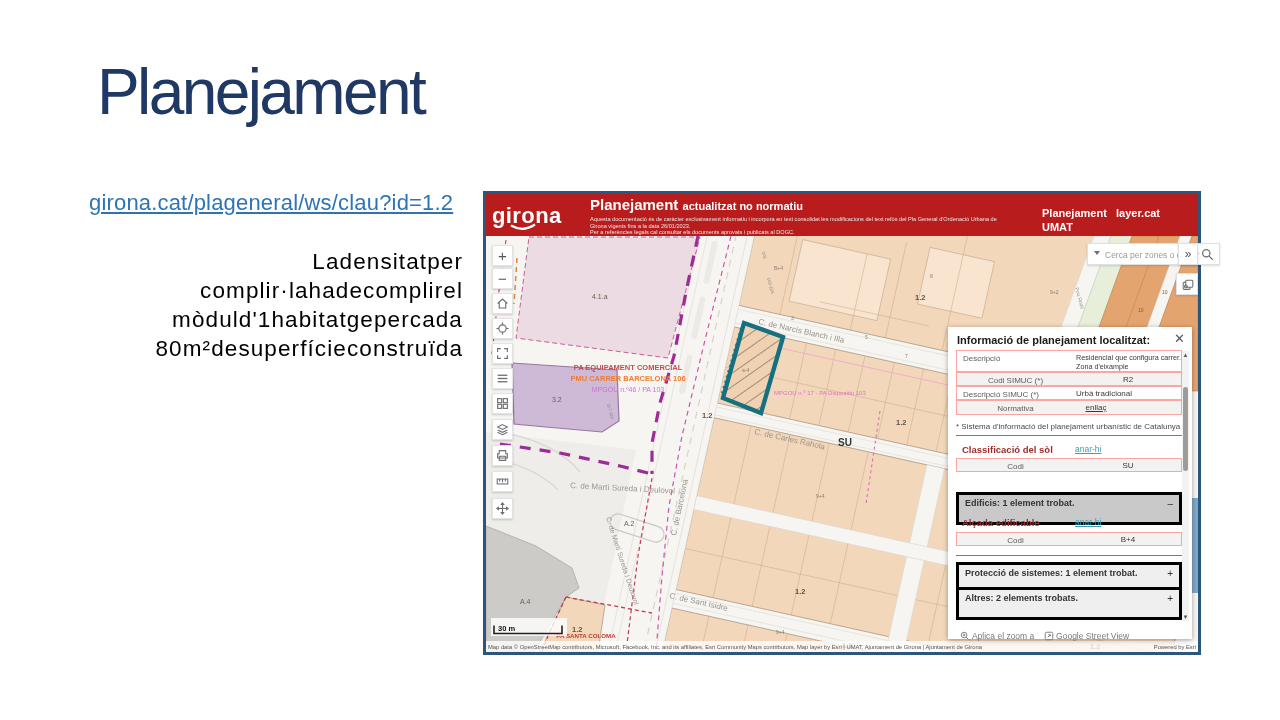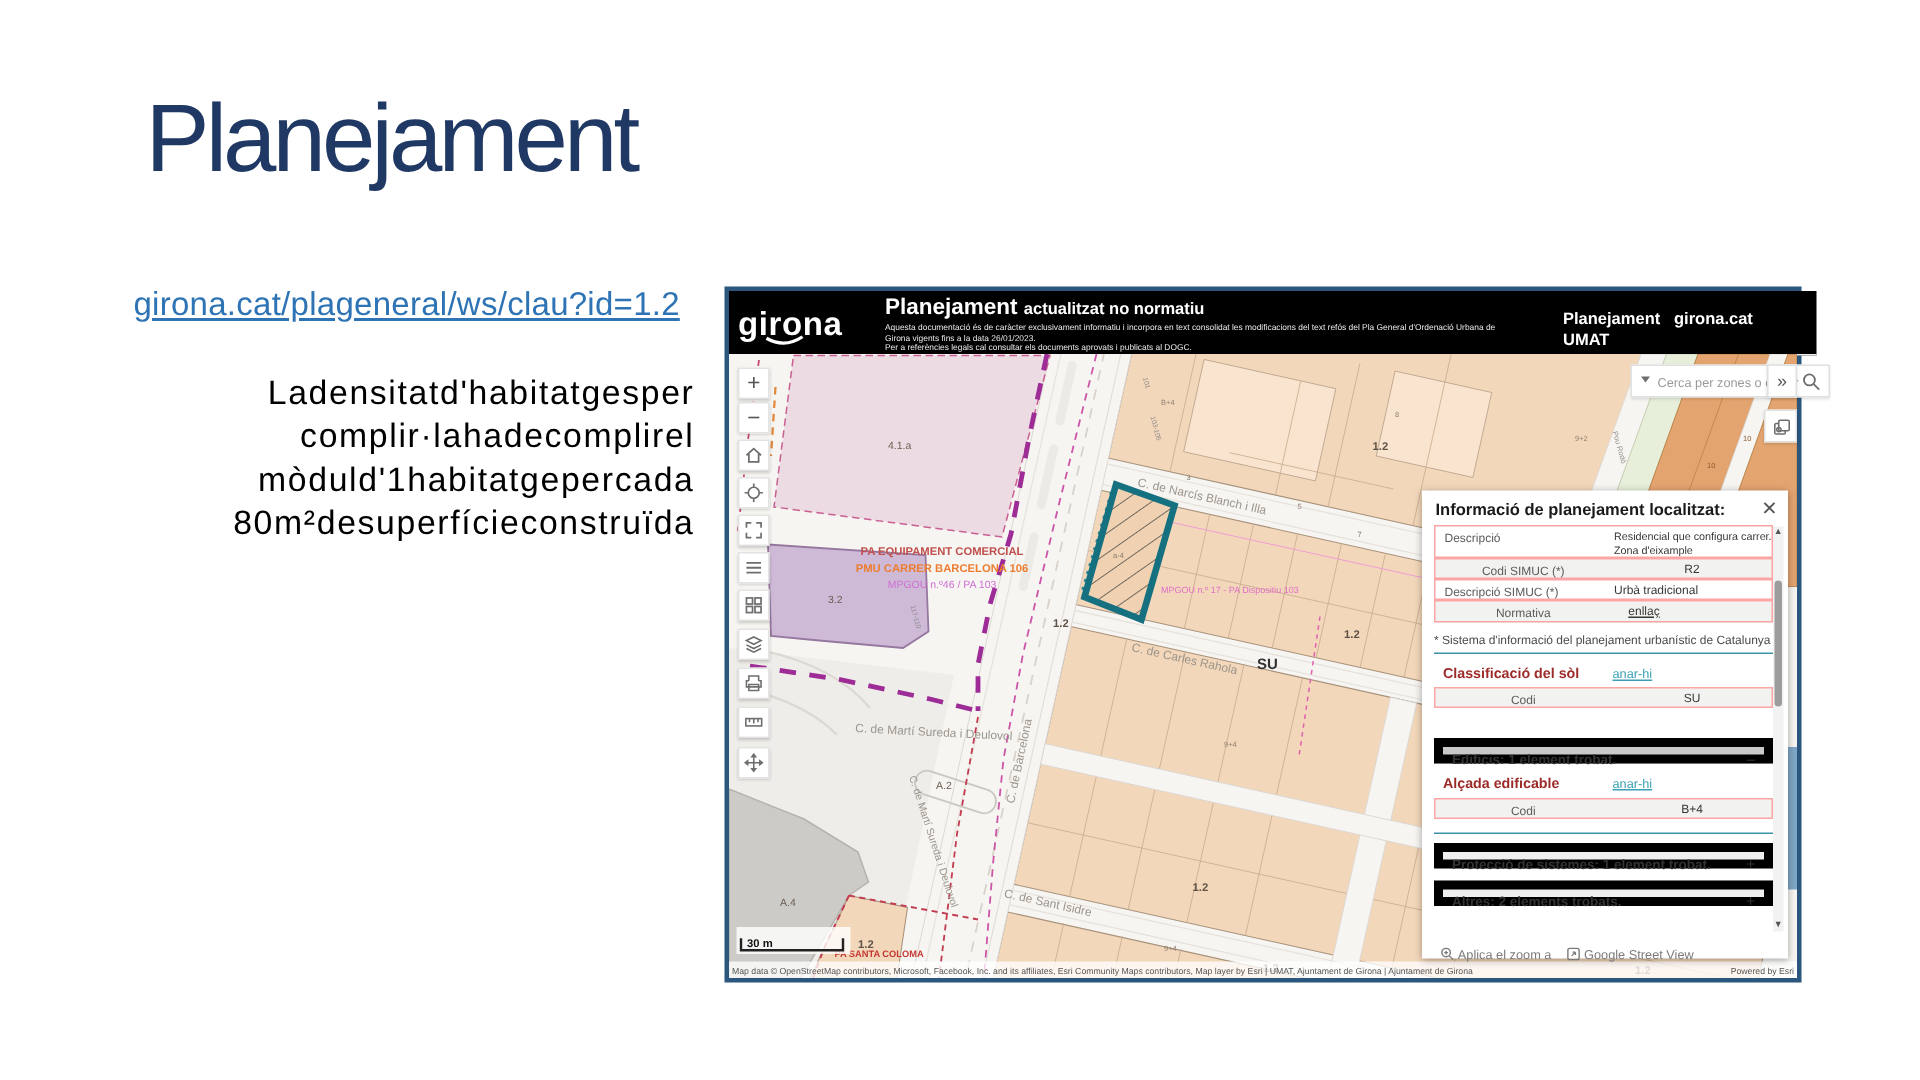--- a/index.html
+++ b/index.html
@@ -3,21 +3,21 @@
 <meta charset="utf-8">
 <style>
 html,body{margin:0;padding:0;}
 body{width:1280px;height:720px;background:#fff;font-family:"Liberation Sans",sans-serif;position:relative;overflow:hidden;}
 #title{position:absolute;left:97px;top:55px;color:#1f3864;font-size:64px;letter-spacing:-2.6px;font-weight:400;}
 #link{position:absolute;left:89px;top:190px;color:#2e74b5;font-size:22px;letter-spacing:0.18px;text-decoration:underline;}
 #para{position:absolute;left:89px;top:247px;width:374px;color:#000;font-size:22.5px;line-height:29px;letter-spacing:1.1px;}
 .jl{display:flex;justify-content:flex-end;}
 
 #shot{position:absolute;left:483px;top:191px;width:712px;height:458px;border:3px solid #2b567e;background:#f7f5f2;}
-#hdr{position:absolute;left:0;top:0;width:712px;height:42px;background:#000000;color:#fff;padding-left:13px;}
+#hdr{position:absolute;left:0;top:0;width:712px;height:42px;background:#b91c1c;color:#fff;}
 #hdr .logo{position:absolute;left:6px;top:4px;}
 #hdr .ht{position:absolute;left:104px;top:2px;font-size:15px;font-weight:bold;}
 #hdr .ht small{font-size:11px;font-weight:bold;}
 #hdr .hs{position:absolute;left:104px;top:22px;font-size:5.6px;color:#e8e8e8;line-height:6.5px;width:430px;}
 #hdr .hr1{position:absolute;left:556px;top:13px;font-size:11px;font-weight:bold;}
 #hdr .hr2{position:absolute;left:630px;top:13px;font-size:11px;font-weight:bold;}
 #hdr .hr3{position:absolute;left:556px;top:27px;font-size:11px;font-weight:bold;}
 #map{position:absolute;left:0;top:42px;}
 
 .tb{position:absolute;left:6px;width:21px;height:21px;background:#fff;border:1px solid #e3e3e3;box-sizing:border-box;box-shadow:0 1px 2px rgba(0,0,0,.18);color:#6e6e6e;text-align:center;}
@@ -33,37 +33,36 @@
 #panel{position:absolute;left:462px;top:133px;width:244px;height:312px;background:#fff;box-shadow:0 1px 5px rgba(0,0,0,.35);font-size:8px;color:#4a4a4a;}
 #panel .pt{position:absolute;left:9px;top:7px;font-size:11px;font-weight:bold;color:#1a1a1a;}
 #panel .px{position:absolute;right:7px;top:4px;font-size:13px;color:#555;}
 .prow{position:absolute;left:8px;width:226px;border:1px solid #fca5a5;box-sizing:border-box;}
 .prow .c1{position:absolute;left:6px;top:3px;width:105px;color:#5c5c5c;}
 .prow .c2{position:absolute;left:119px;top:2px;width:104px;color:#383838;}
 .grey{background:#f2f2f1;text-align:center;}
 .tl{color:#3ba0b5;text-decoration:underline;}
 .redh{position:absolute;left:14px;font-size:9.5px;font-weight:bold;color:#9c2b28;}
 .goh{position:absolute;left:127px;font-size:8.5px;}
-.bar{position:absolute;left:8px;width:226px;height:17px;box-sizing:border-box;border:6px solid #000000;font-weight:bold;color:#333;}
+.bar{position:absolute;left:8px;width:226px;height:33px;box-sizing:border-box;border:3px solid #000000;font-weight:bold;color:#333;}
 .bar .bt{position:absolute;left:6px;top:3px;font-size:9px;}
 .bar .pm{position:absolute;right:6px;top:3px;font-size:10px;font-weight:400;}
 #pfoot{position:absolute;left:12px;top:288px;font-size:8.5px;color:#7a7a7a;margin-top:16px;}
 #sbar{position:absolute;right:3px;top:24px;width:7px;height:270px;background:#f2f2f2;}
 #sbar .thumb{position:absolute;left:1px;top:36px;width:5px;height:84px;background:#9c9c9c;border-radius:3px;}
 #sbar .ar{position:absolute;left:0;width:7px;font-size:6px;color:#555;text-align:center;}
 </style>
 </head>
 <body>
 <div id="title">Planejament</div>
 <div id="link">girona.cat/plageneral/ws/clau?id=1.2</div>
 <div id="para">
 <div class="jl">
       <span>La</span>
       <span>densitat</span>
-      <span>d'habitatges</span>
       <span>per</span>
     </div>
 <div class="jl">
       <span>complir·la</span>
       <span>ha</span>
       <span>de</span>
       <span>complir</span>
       <span>el</span>
     </div>
 <div class="jl">
@@ -86,21 +85,21 @@
   <div id="hdr" style="border-bottom:1.5px solid #f0f0f0;">
     <div class="logo">
       <svg width="90" height="36" viewBox="0 0 90 36">
         <text x="0" y="25" font-family="Liberation Sans" font-size="22" font-weight="bold" fill="#fff" letter-spacing="0.4">girona</text>
         <path d="M 19 27.5 Q 31 34.5 43 26.5" stroke="#fff" stroke-width="2.2" fill="none"></path>
       </svg>
     </div>
     <div class="ht">Planejament <small> actualitzat no normatiu</small></div>
     <div class="hs">Aquesta documentació és de caràcter exclusivament informatiu i incorpora en text consolidat les modificacions del text refós del Pla General d'Ordenació Urbana de<br>Girona vigents fins a la data 26/01/2023.<br>Per a referències legals cal consultar els documents aprovats i publicats al DOGC.</div>
     <div class="hr1">Planejament</div>
-    <div class="hr2">girona.cat</div>
+    <div class="hr2">layer.cat</div>
     <div class="hr3">UMAT</div>
   </div>
 
   <svg id="map" width="712" height="416" viewBox="0 0 712 416">
     <defs>
       <pattern id="hatch" width="11" height="11" patternUnits="userSpaceOnUse" patternTransform="rotate(55)">
         <rect width="11" height="11" fill="#f0d2b2"></rect>
         <line x1="0" y1="0" x2="0" y2="11" stroke="#56544c" stroke-width="1.1"></line>
       </pattern>
     </defs>

